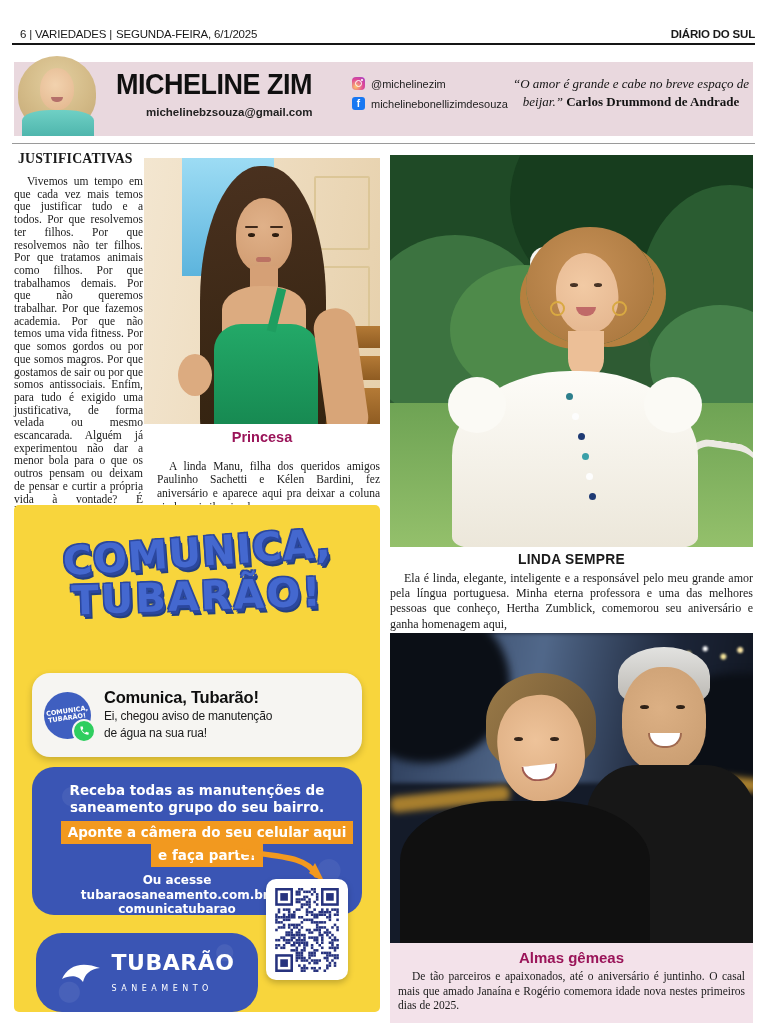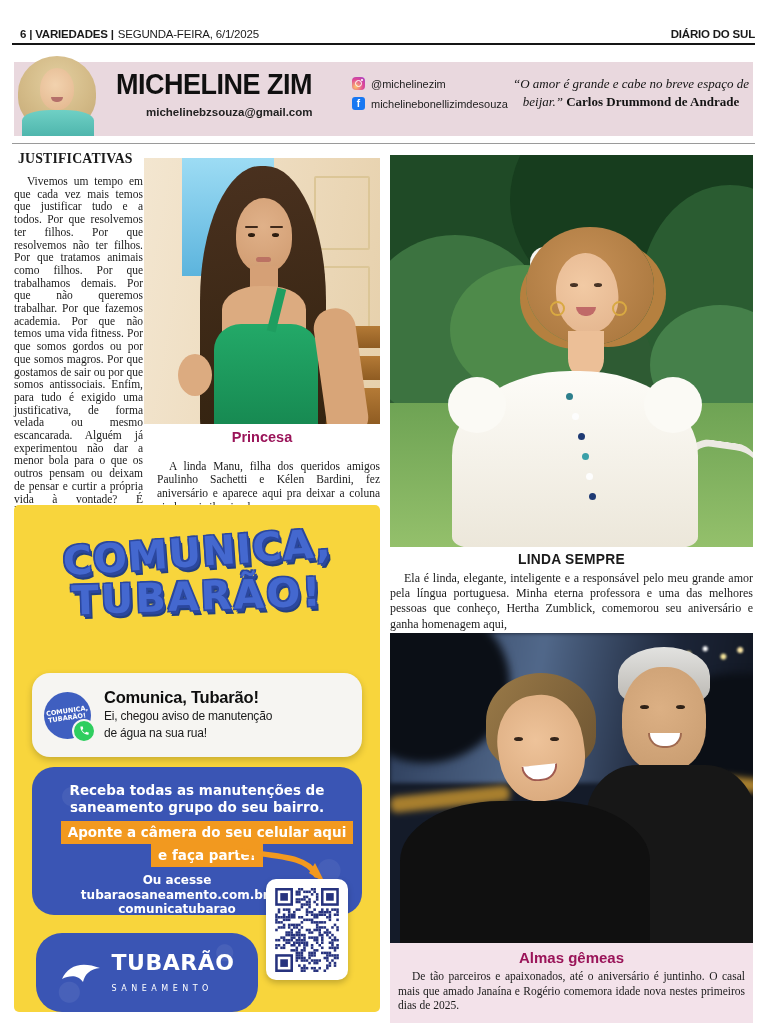--- a/index.html
+++ b/index.html
@@ -4,21 +4,21 @@
 <style>
   html,body{margin:0;padding:0;background:#fff;}
   #page{position:relative;width:767px;height:1023px;background:#fff;overflow:hidden;
         font-family:"Liberation Serif",serif;color:#1a1a1a;}
   .abs{position:absolute;}
 
   
   .top-header{left:12px;top:16px;width:743px;height:24px;border-bottom:2.5px solid #151515;
     display:flex;justify-content:space-between;align-items:flex-end;padding-bottom:3px;
     font-family:"Liberation Sans",sans-serif;font-size:11.5px;letter-spacing:-0.2px;}
-  .hdr-bold{font-weight:bold;padding-left:8px;}
+  .hdr-bold{font-weight:normal;padding-left:8px;}
   .hdr-date{font-weight:normal;margin-left:4px;}
   .hdr-brand{font-weight:bold;}
 
   
   .masthead{left:14px;top:62px;width:739px;height:74px;background:#e9d8de;}
   .m-rule{left:12px;top:143px;width:743px;height:1px;background:#9a9a9a;}
   .m-photo{left:0;top:-8px;width:86px;height:82px;overflow:hidden;}
   .mep-hair{position:absolute;left:4px;top:2px;width:78px;height:74px;border-radius:50% 50% 44% 44%;
     background:radial-gradient(circle at 50% 35%,#e3cfa0 0%,#d3ba87 55%,#c3a875 100%);}
   .mep-face{position:absolute;left:26px;top:14px;width:34px;height:42px;border-radius:50% 50% 46% 46%;

